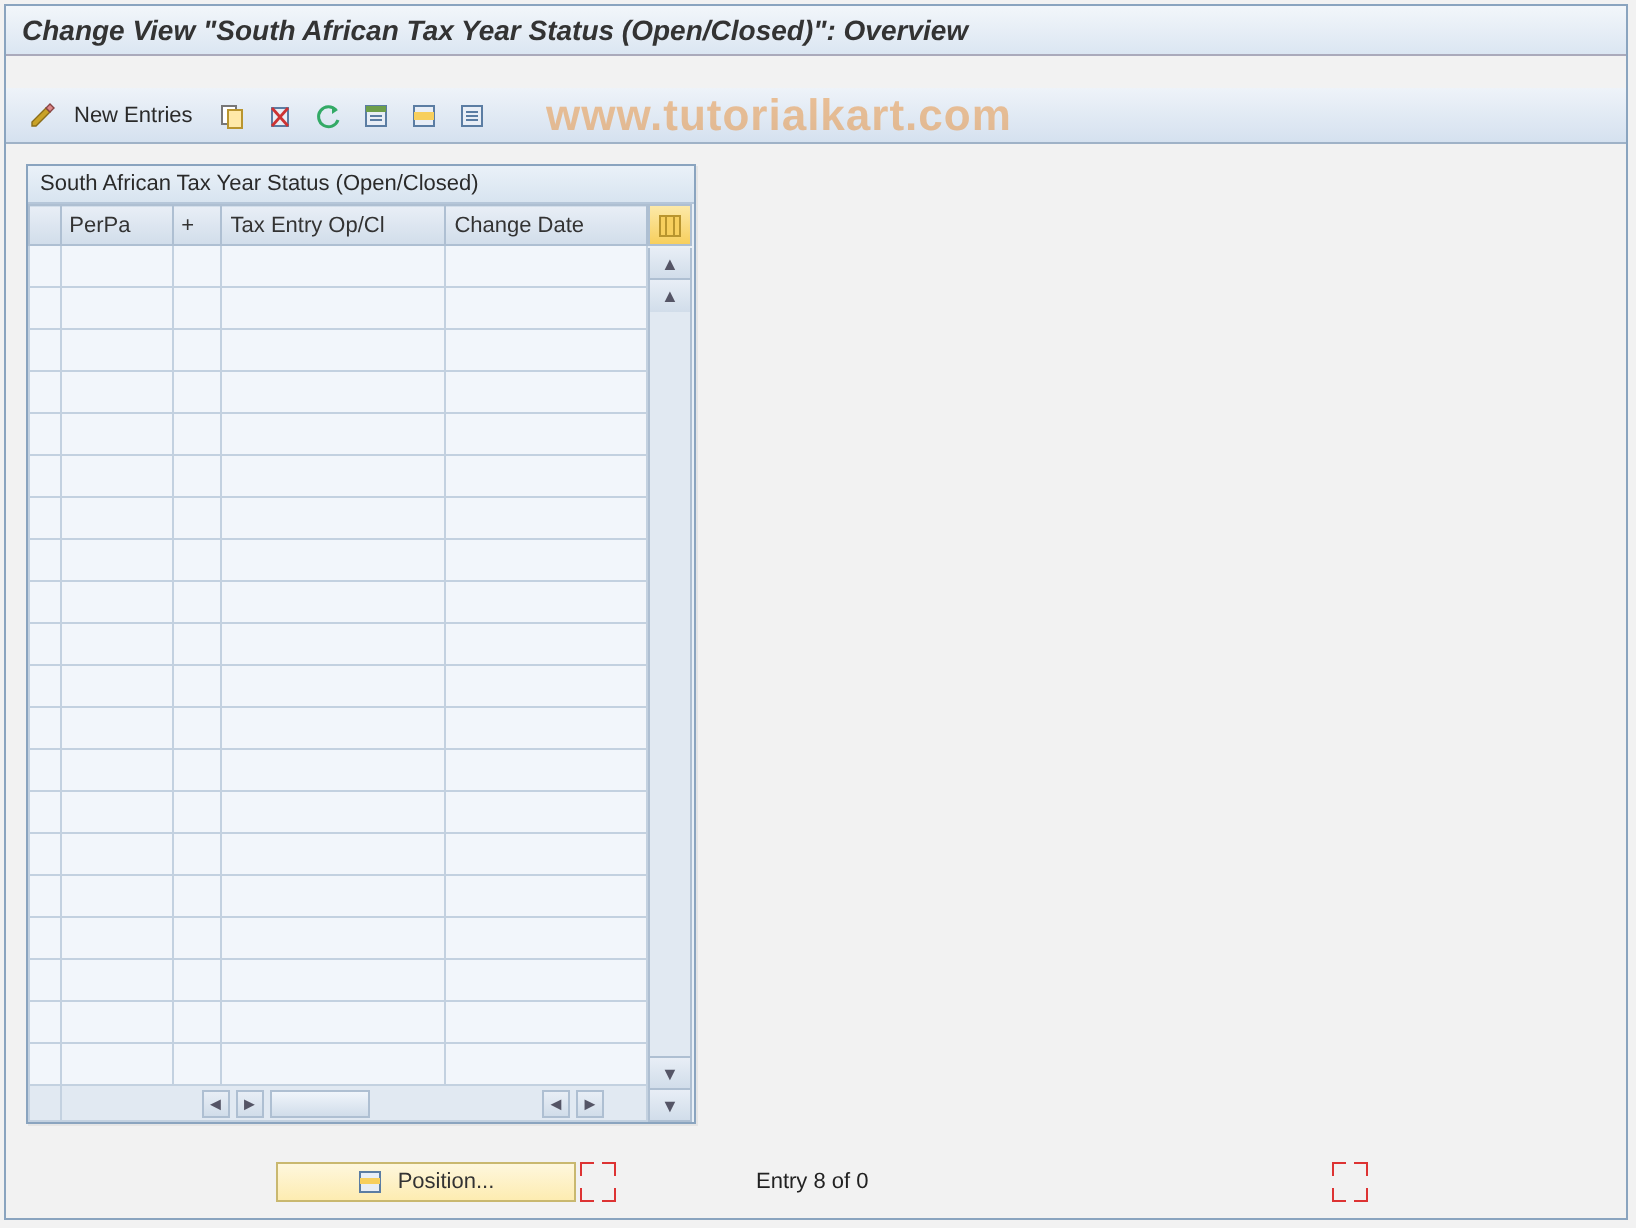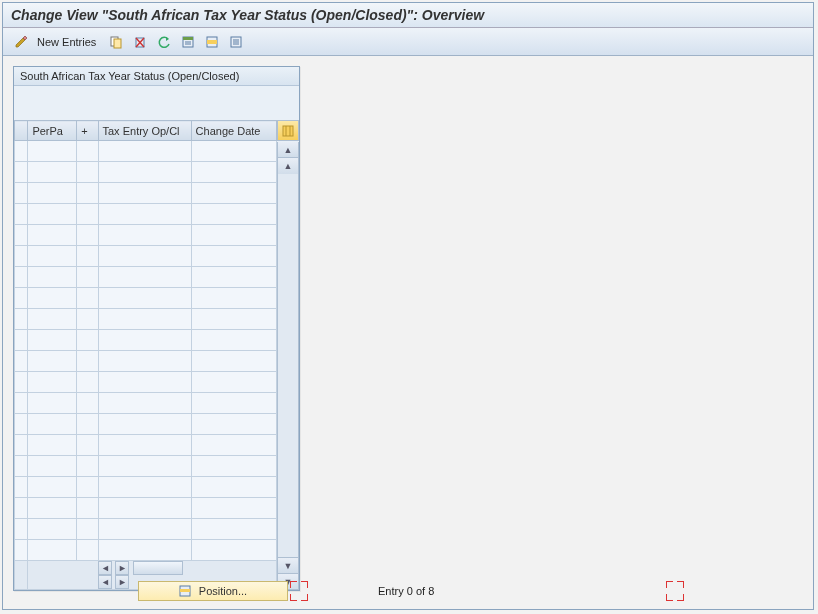--- a/index.html
+++ b/index.html
@@ -32,55 +32,55 @@
     color: #333;
   }
   .toolbar {
     background: linear-gradient(#eef3f9, #d5e1ef);
     border-bottom: 1px solid #9fb2c7;
     padding: 3px 8px;
     display: flex;
     align-items: center;
     gap: 4px;
     height: 28px;
+    margin-top: 16px;
   }
   .tool-btn {
     width: 20px; height: 20px;
     display: flex;
     align-items: center;
     justify-content: center;
     border-radius: 2px;
     cursor: pointer;
   }
   .new-entries {
     font-size: 11px;
     color: #2a2a2a;
     padding: 0 6px 0 2px;
     cursor: pointer;
   }
   .content {
     padding: 10px;
     position: relative;
   }
   .table-frame {
-    width: 287px;
+    width: 335px;
     border: 1px solid #8aa4bf;
     background: #e9f0f7;
     box-shadow: 1px 1px 0 rgba(0,0,0,0.05);
   }
   .table-title {
     background: linear-gradient(#eaf1f8, #d8e4f0);
     padding: 3px 6px;
     font-size: 11px;
     color: #2a2a2a;
     border-bottom: 1px solid #b5c6d9;
   }
   .table-wrap {
     display: flex;
-    margin-top: 34px;
   }
   .table-grid {
     border-collapse: collapse;
     width: 310px;
   }
   .table-grid th {
     background: linear-gradient(#e8eef6, #d1ddea);
     border: 1px solid #aebfd2;
     font-weight: normal;
     font-size: 11px;
@@ -269,20 +269,21 @@
     <div class="tool-btn">
       <svg width="14" height="14">
           <rect x="2" y="2" width="10" height="10" fill="#e8eef6" stroke="#5b7da3"></rect>
           <line x1="4" y1="5" x2="10" y2="5" stroke="#5b7da3"></line>
           <line x1="4" y1="7" x2="10" y2="7" stroke="#5b7da3"></line>
           <line x1="4" y1="9" x2="10" y2="9" stroke="#5b7da3"></line>
         </svg>
     </div>
   </div>
 
+  <div class="watermark">www.tutorialkart.com</div>
 
   <div class="content">
     <div class="table-frame">
       <div class="table-title">South African Tax Year Status (Open/Closed)</div>
       <div class="table-wrap">
         <table class="table-grid">
           <thead>
             <tr>
               <th class="rowsel"></th>
               <th class="col-perpa">PerPa</th>
@@ -477,21 +478,21 @@
           <svg width="12" height="12">
               <rect x="1" y="1" width="10" height="10" fill="#e8eef6" stroke="#5b7da3"></rect>
               <rect x="1" y="4" width="10" height="3" fill="#f7cf5d"></rect>
             </svg>
         </span>
         <span>Position...</span>
       </button>
       <div class="pos-bracket l"></div>
       <div class="pos-bracket r"></div>
     </div>
-    <span class="entry-count">Entry 0 of 8</span>
+    <span class="entry-count">Entry 8 of 0</span>
     <div class="bracket-group">
       <div class="gap-160"></div>
       <div class="pos-bracket l"></div>
       <div class="pos-bracket r"></div>
     </div>
   </div>
 
 </div>
 
 </body></html>

